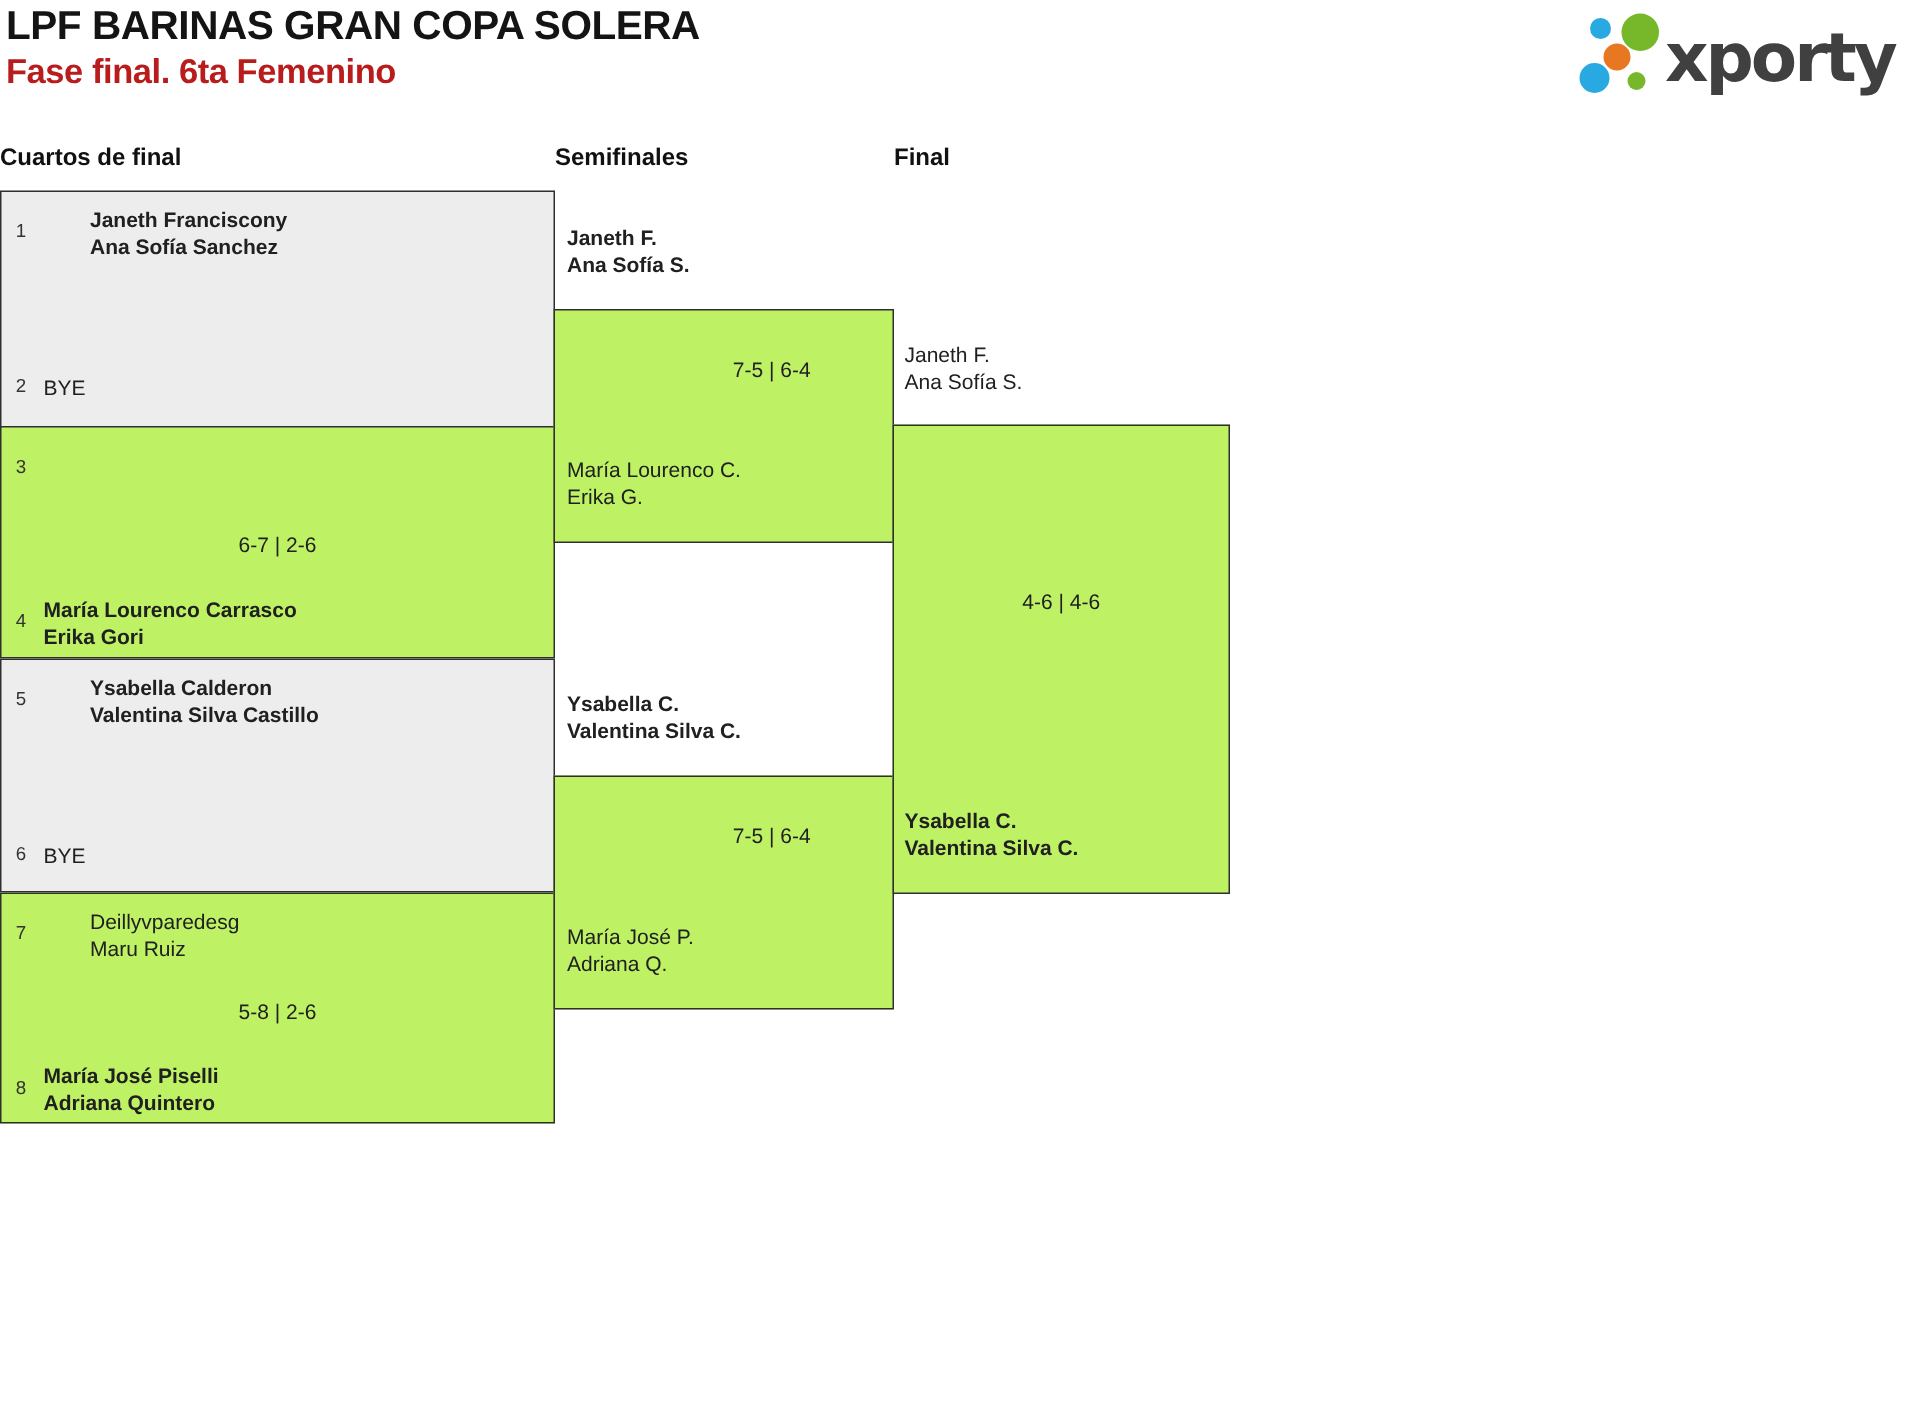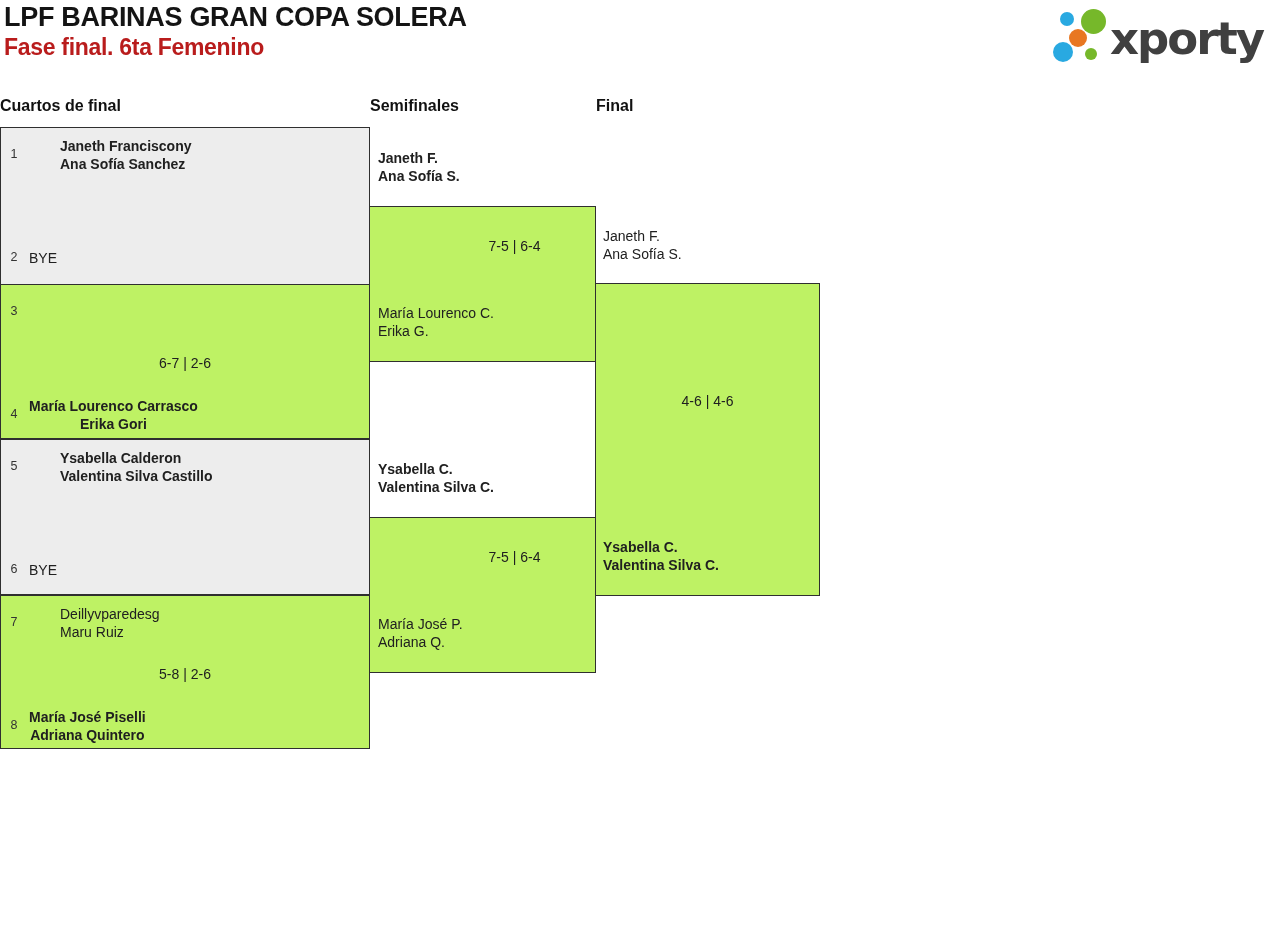--- a/index.html
+++ b/index.html
@@ -37,21 +37,21 @@
   #fin{left:595px;top:283px;width:225px;height:313px;}
 
   .team{position:absolute;font-size:14px;line-height:18px;color:#202020;white-space:nowrap;font-weight:400;}
   .team.w{font-weight:700;}
   .seed{position:absolute;width:18px;text-align:center;font-size:12.5px;line-height:15px;color:#333;}
   .score{position:absolute;left:0;width:100%;text-align:center;font-size:14px;line-height:18px;color:#202020;}
 
   
   .qf .seed-a{left:4px;top:19px;}  .qf .team-a{left:28px;top:9px;margin-left:31px;}
   .qf .score{top:69px;}
-  .qf .seed-b{left:4px;top:122px;} .qf .team-b{left:28px;top:112px;text-align:center;}
+  .qf .seed-b{left:4px;top:122px;} .qf .team-b{left:28px;top:112px;}
   .qf .team-b.bye{top:121px;}
   .sf .team-a{left:8px;top:-58px;} .sf .score{top:30px;margin-left:32px;} .sf .team-b{left:8px;top:97px;}
   .f  .team-a{left:7px;top:-57px;} .f  .score{top:108px;} .f  .team-b{left:7px;top:254px;}
 </style>
 </head>
 <body>
 
 <div id="page">
 
   <div class="title">LPF BARINAS GRAN COPA SOLERA</div>

